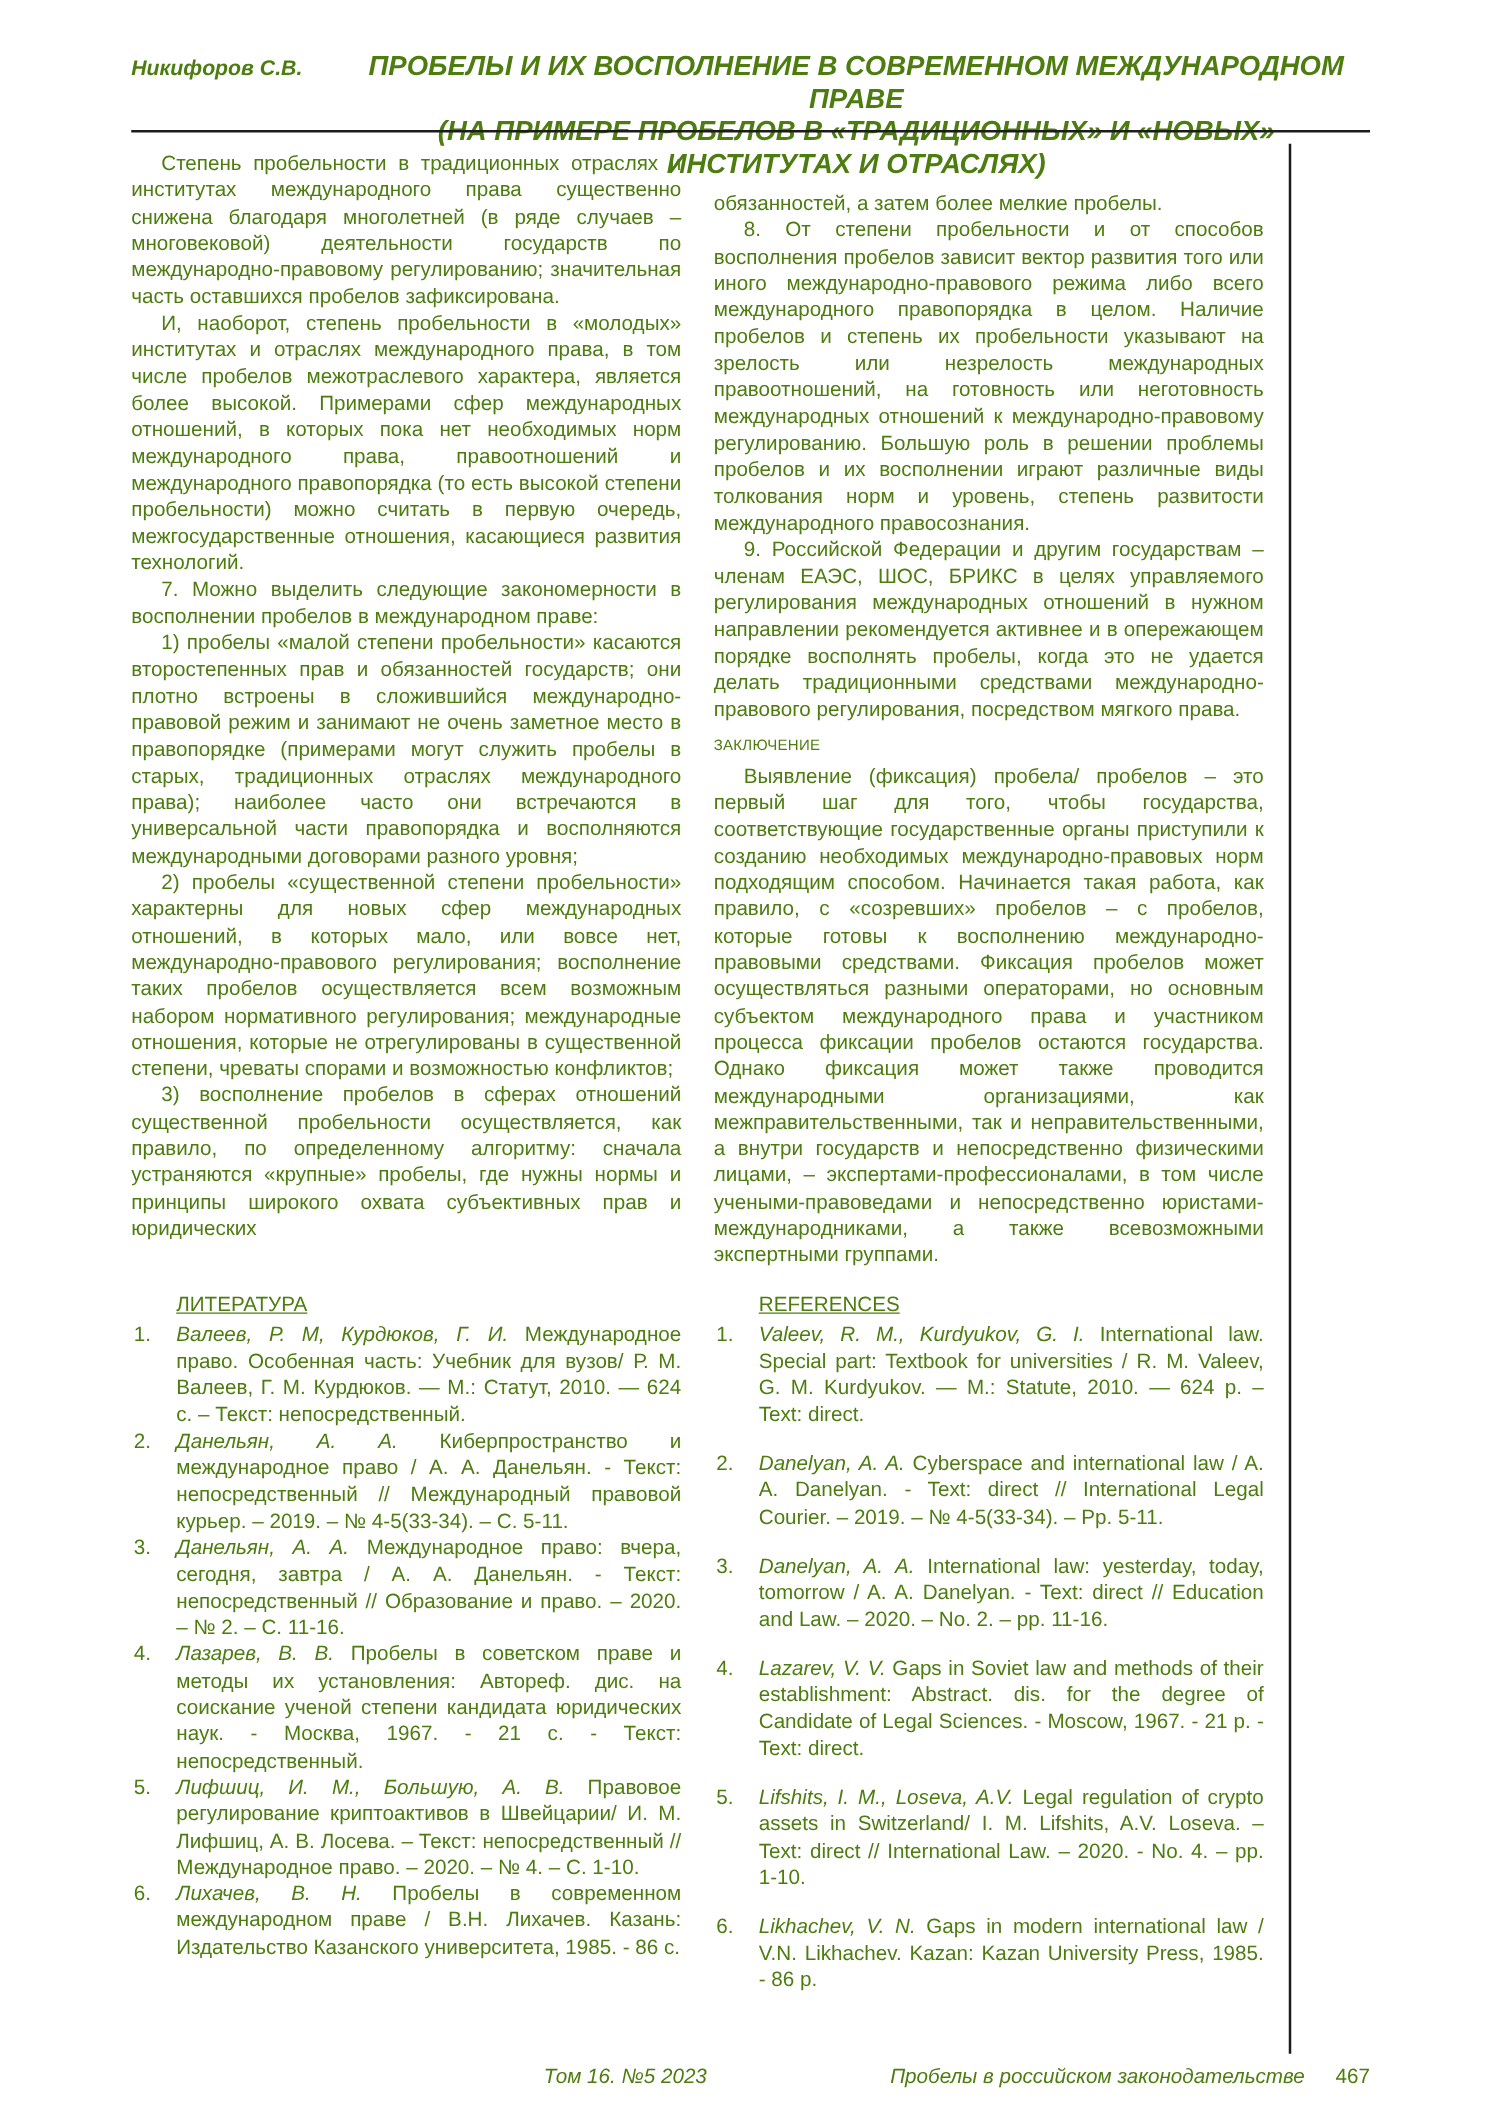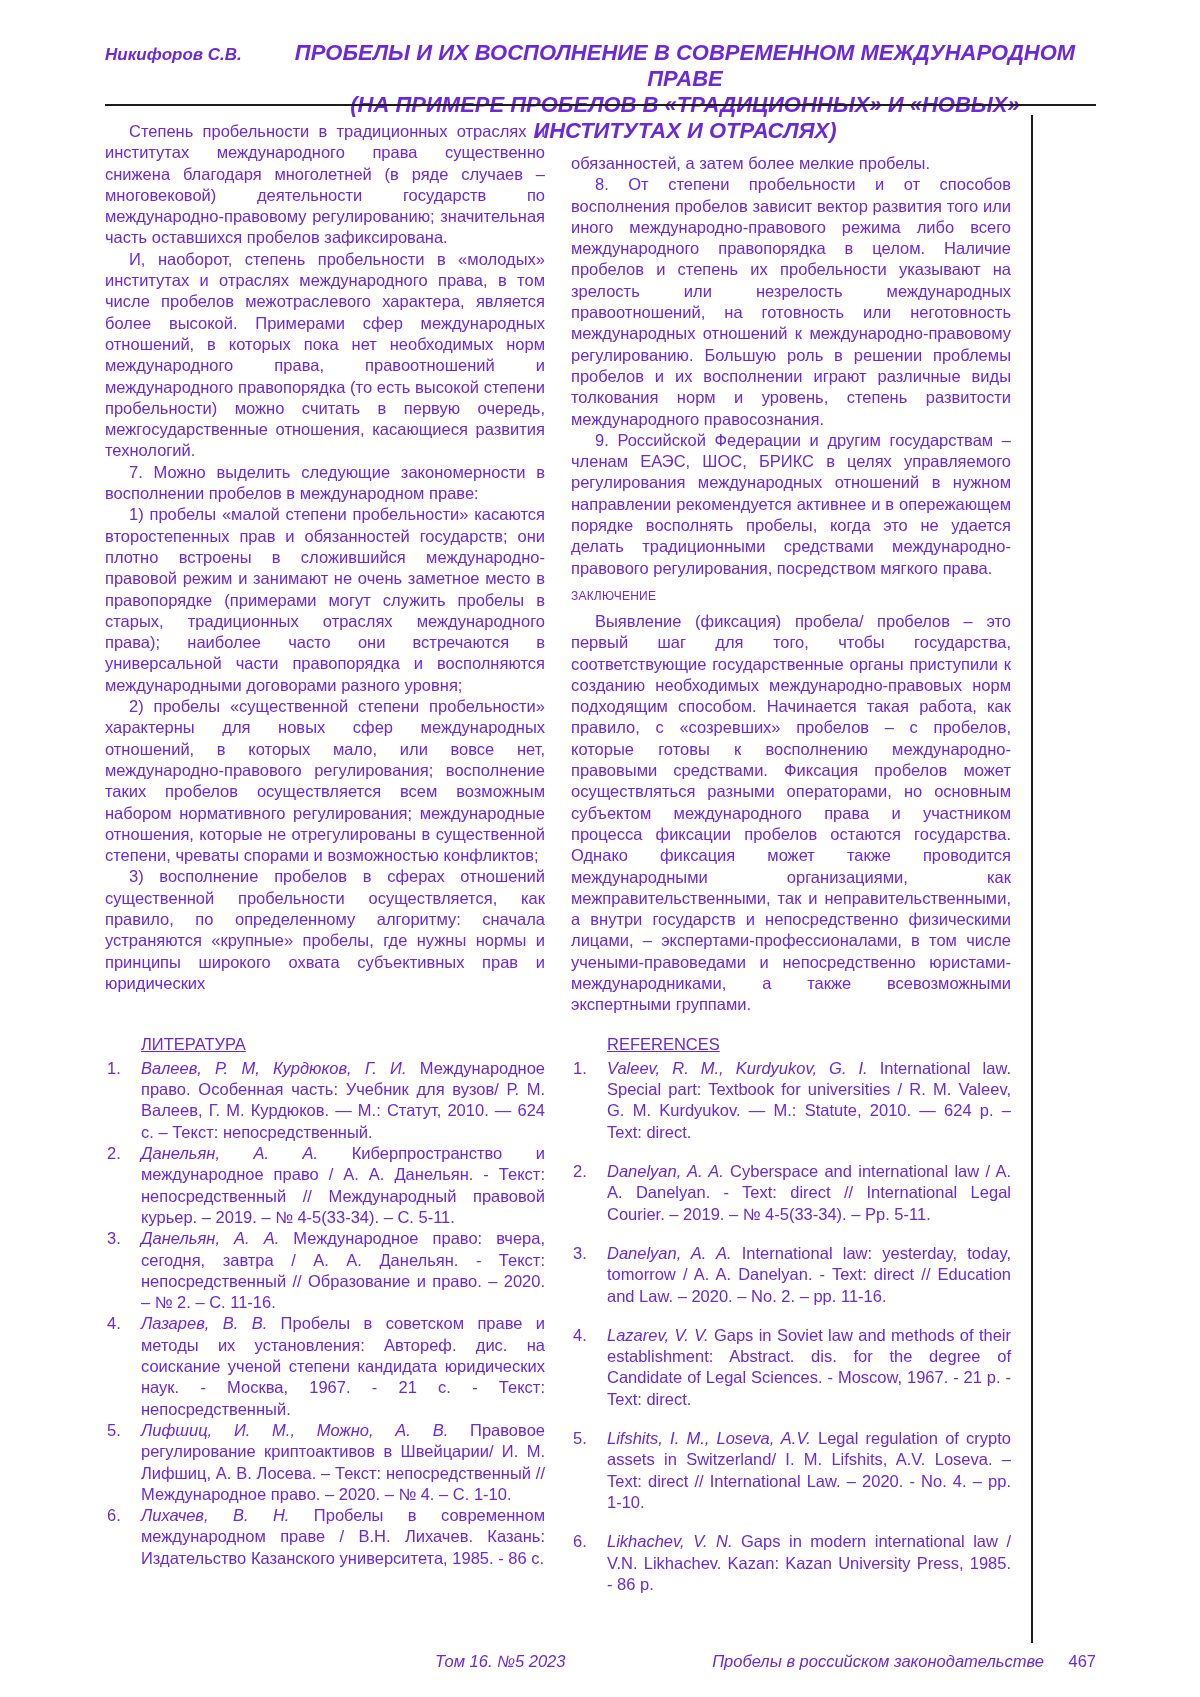--- a/index.html
+++ b/index.html
@@ -1,20 +1,20 @@
 <!DOCTYPE html>
 <html lang="ru"><head>
 <meta charset="utf-8">
 <style>
   html,body{margin:0;padding:0;background:#ffffff;}
   .page{
     position:relative;
     width:1200px;height:1697px;
     background:#ffffff;
-    color:#6d28d9;
+    color:#4d7c0f;
     font-family:"Liberation Sans", sans-serif;
     overflow:hidden;
   }
   
   .page-header{position:absolute;left:105px;top:40px;width:990px;display:flex;}
   .running-author{width:170px;font-weight:bold;font-style:italic;font-size:17px;padding-top:5px;flex:0 0 170px;}
   .running-title{flex:1;text-align:center;font-weight:bold;font-style:italic;font-size:22px;line-height:26px;}
   .header-rule{position:absolute;left:105px;top:104px;width:991px;height:2px;background:#1c1c1c;}
   .right-rule{position:absolute;left:1031px;top:115px;width:2px;height:1528px;background:#1c1c1c;}
 
@@ -98,21 +98,21 @@
           <span class="ref-author">Данельян, А. А.</span>
           <span class="ref-text">Международное право: вчера, сегодня, завтра / А. А. Данельян. - Текст: непосредственный // Образование и право. – 2020. – № 2. – С. 11-16.</span>
         </div>
         <div class="ref-item">
           <span class="ref-num">4.</span>
           <span class="ref-author">Лазарев, В. В.</span>
           <span class="ref-text">Пробелы в советском праве и методы их установления: Автореф. дис. на соискание ученой степени кандидата юридических наук. - Москва, 1967. - 21 с. - Текст: непосредственный.</span>
         </div>
         <div class="ref-item">
           <span class="ref-num">5.</span>
-          <span class="ref-author">Лифшиц, И. М., Можно, А. В.</span>
+          <span class="ref-author">Лифшиц, И. М., Большую, А. В.</span>
           <span class="ref-text">Правовое регулирование криптоактивов в Швейцарии/ И. М. Лифшиц, А. В. Лосева. – Текст: непосредственный // Международное право. – 2020. – № 4. – С. 1-10.</span>
         </div>
         <div class="ref-item">
           <span class="ref-num">6.</span>
           <span class="ref-author">Лихачев, В. Н.</span>
           <span class="ref-text">Пробелы в современном международном праве / В.Н. Лихачев. Казань: Издательство Казанского университета, 1985. - 86 с.</span>
         </div>
       </div>
 
       <div class="col refs-en">

